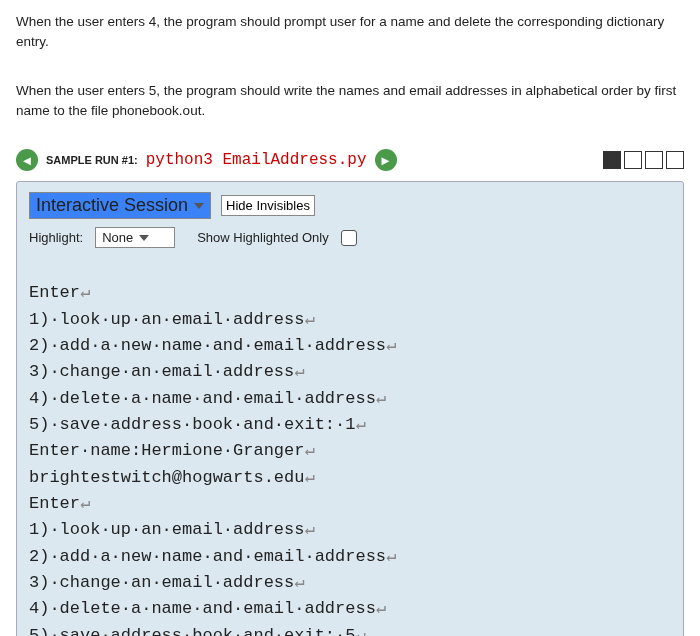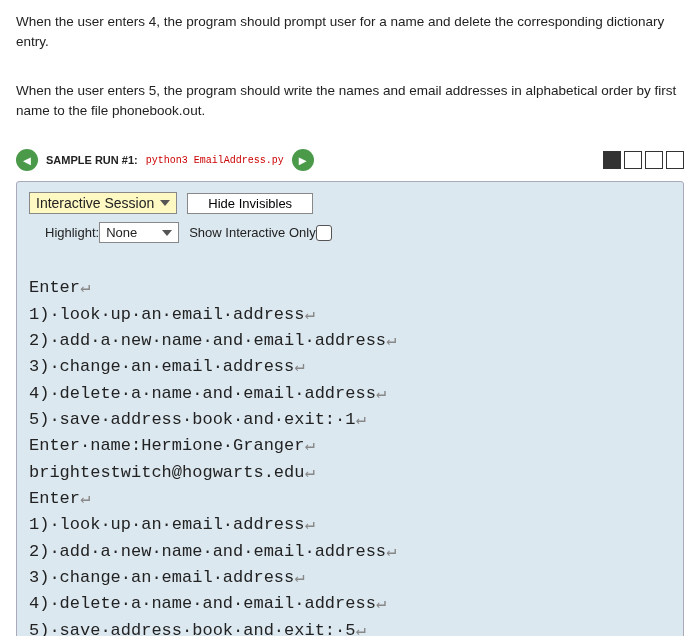--- a/index.html
+++ b/index.html
@@ -43,21 +43,21 @@
     }
 
     .sample-run-header .label {
       font-weight: bold;
       font-size: 11px;
     }
 
     .sample-run-header .code {
       font-family: 'Courier New', monospace;
       color: #c00;
-      font-size: 10px;
+      font-size: 16px;
     }
 
     .window-controls {
       margin-left: auto;
       display: flex;
       gap: 3px;
     }
 
     .window-control-box {
       width: 18px;
@@ -80,61 +80,59 @@
       display: flex;
       align-items: center;
       gap: 10px;
       margin-bottom: 8px;
     }
 
     .session-dropdown {
       display: flex;
       align-items: center;
       border: 1.5px solid #888;
-      background: #fef9c3;
+      background: #3b82f6;
       padding: 2px 6px;
-      font-size: 14px;
+      font-size: 18px;
       gap: 6px;
     }
 
     .dropdown-arrow {
       width: 0;
       height: 0;
       border-left: 5px solid transparent;
       border-right: 5px solid transparent;
       border-top: 6px solid #555;
       display: inline-block;
     }
 
     .hide-invisibles-btn {
       border: 1.5px solid #888;
       background: white;
-      padding: 2px 20px;
+      padding: 2px 4px;
       font-size: 13px;
       cursor: pointer;
     }
 
     .highlight-row {
       display: flex;
       align-items: center;
-      gap: 0;
-      font-size: 13px;
-      margin-left: 16px;
+      gap: 12px;
+      font-size: 13px;
     }
 
     .highlight-select {
       display: flex;
       align-items: center;
       border: 1.5px solid #888;
       background: white;
       padding: 2px 6px;
       font-size: 13px;
       gap: 6px;
       min-width: 80px;
-      justify-content: space-between;
     }
 
     .show-highlighted-label {
       margin-left: 10px;
       font-size: 13px;
     }
 
     .checkbox-circle {
       width: 16px;
       height: 16px;
@@ -188,21 +186,21 @@
     </div>
     <button class="hide-invisibles-btn">Hide Invisibles</button>
   </div>
 
   <div class="highlight-row">
     <span>Highlight:</span>
     <div class="highlight-select">
       <span>None</span>
       <span class="dropdown-arrow"></span>
     </div>
-    <span class="show-highlighted-label">Show Interactive Only</span>
+    <span class="show-highlighted-label">Show Highlighted Only</span>
     <span class="checkbox-circle"></span>
   </div>
 
   <div class="terminal-output">
 <span>Enter<span class="return-symbol">↵</span>
 1)·look·up·an·email·address<span class="return-symbol">↵</span>
 2)·add·a·new·name·and·email·address<span class="return-symbol">↵</span>
 3)·change·an·email·address<span class="return-symbol">↵</span>
 4)·delete·a·name·and·email·address<span class="return-symbol">↵</span>
 5)·save·address·book·and·exit:·1<span class="return-symbol">↵</span>

